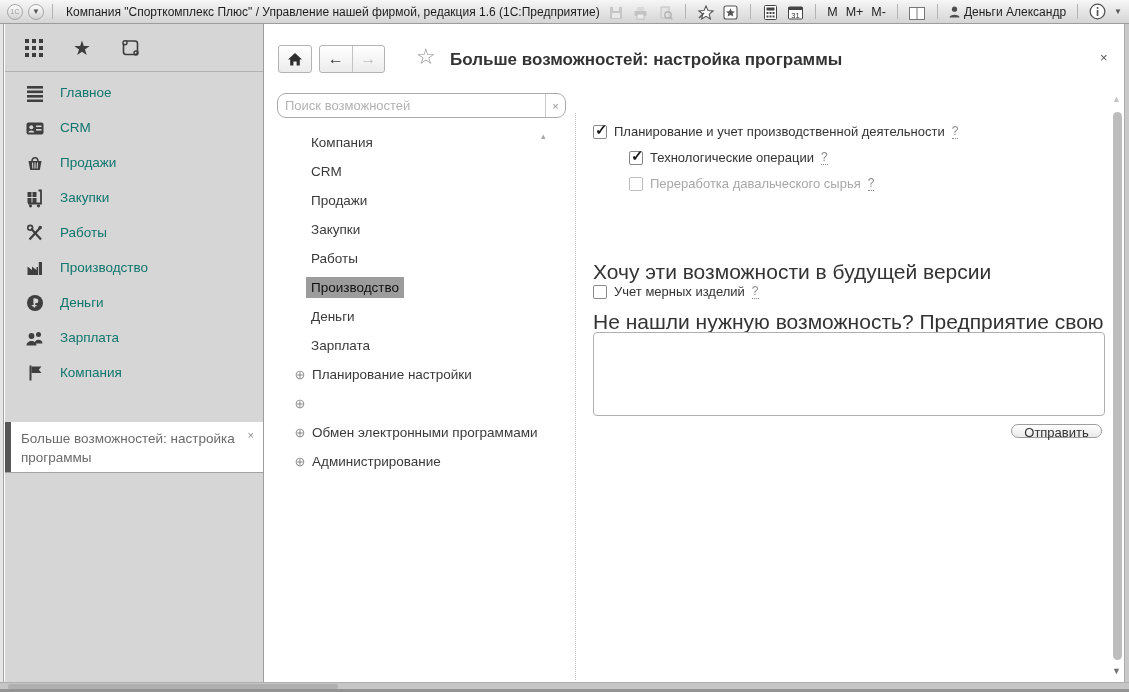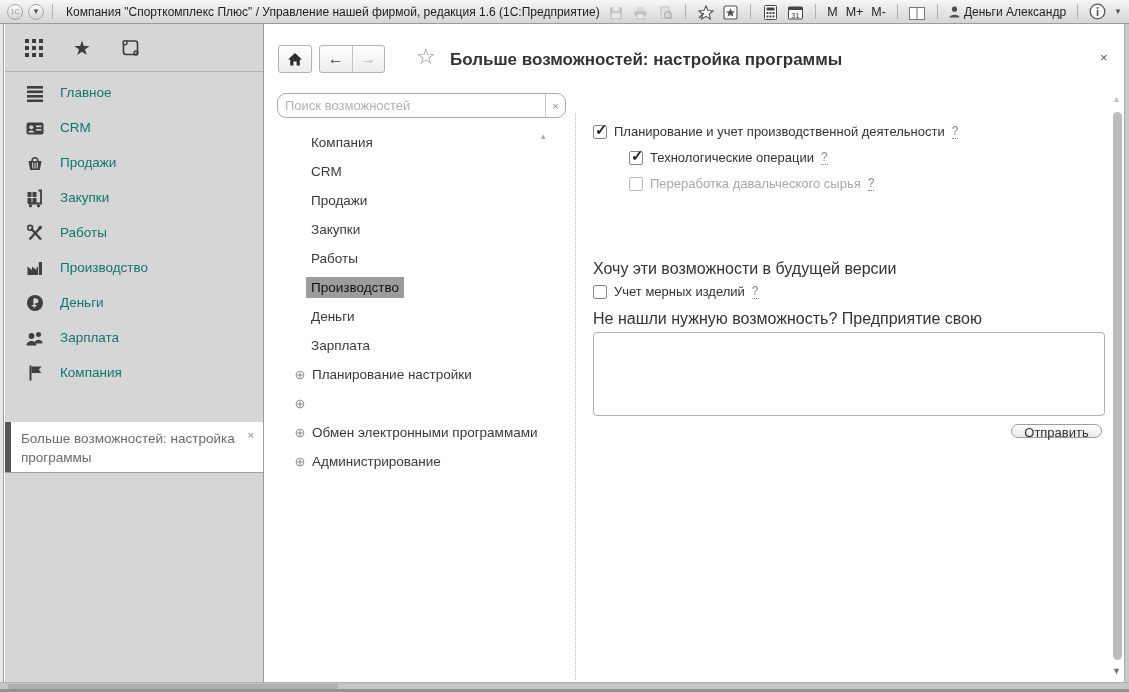--- a/index.html
+++ b/index.html
@@ -89,21 +89,21 @@
   .settings { position:absolute; left:329px; top:100px; width:514px; height:340px; }
   .cb-row { position:absolute; display:flex; align-items:center; gap:7px; white-space:nowrap; }
   .checkbox { width:14px; height:14px; border:1px solid #878787; background:#fff;
     border-radius:2px; position:relative; flex:none; }
   .checkbox.checked::after { content:"✓"; position:absolute; left:1px; top:-5px;
     font-size:15px; font-weight:bold; color:#1a1a1a; }
   .checkbox.disabled { border-color:#bdbdbd; }
   .cb-label { font-size:13px; color:#333; }
   .cb-row.disabled .cb-label { color:#a8a8a8; }
   .help-link { font-size:12px; color:#8a8a8a; border-bottom:1px dotted #8a8a8a; line-height:13px; }
-  .section-header { position:absolute; font-size:16px; color:#333; white-space:nowrap;text-align:center; }
+  .section-header { position:absolute; font-size:21px; color:#333; white-space:nowrap;text-align:center; }
   .suggest-box { position:absolute; left:0; top:208px; width:512px; height:84px;
     border:1px solid #b0b0b0; border-radius:4px; resize:none; outline:none;
     font:13px "Liberation Sans",sans-serif; padding:6px; color:#333; }
   .send-btn { position:absolute; left:418px; top:300px; width:91px; height:14px;
     border:1px solid #9e9e9e; border-radius:14px; background:linear-gradient(#ffffff,#e9e9e9);
     font:13px "Liberation Sans",sans-serif; color:#333; }
 
   .vs-up { position:absolute; left:848px; top:70px; font-size:9px; color:#c4c4c4; }
   .vs-thumb { position:absolute; left:849px; top:88px; width:9px; height:548px;
     background:#bdbdbd; border-radius:5px; }

